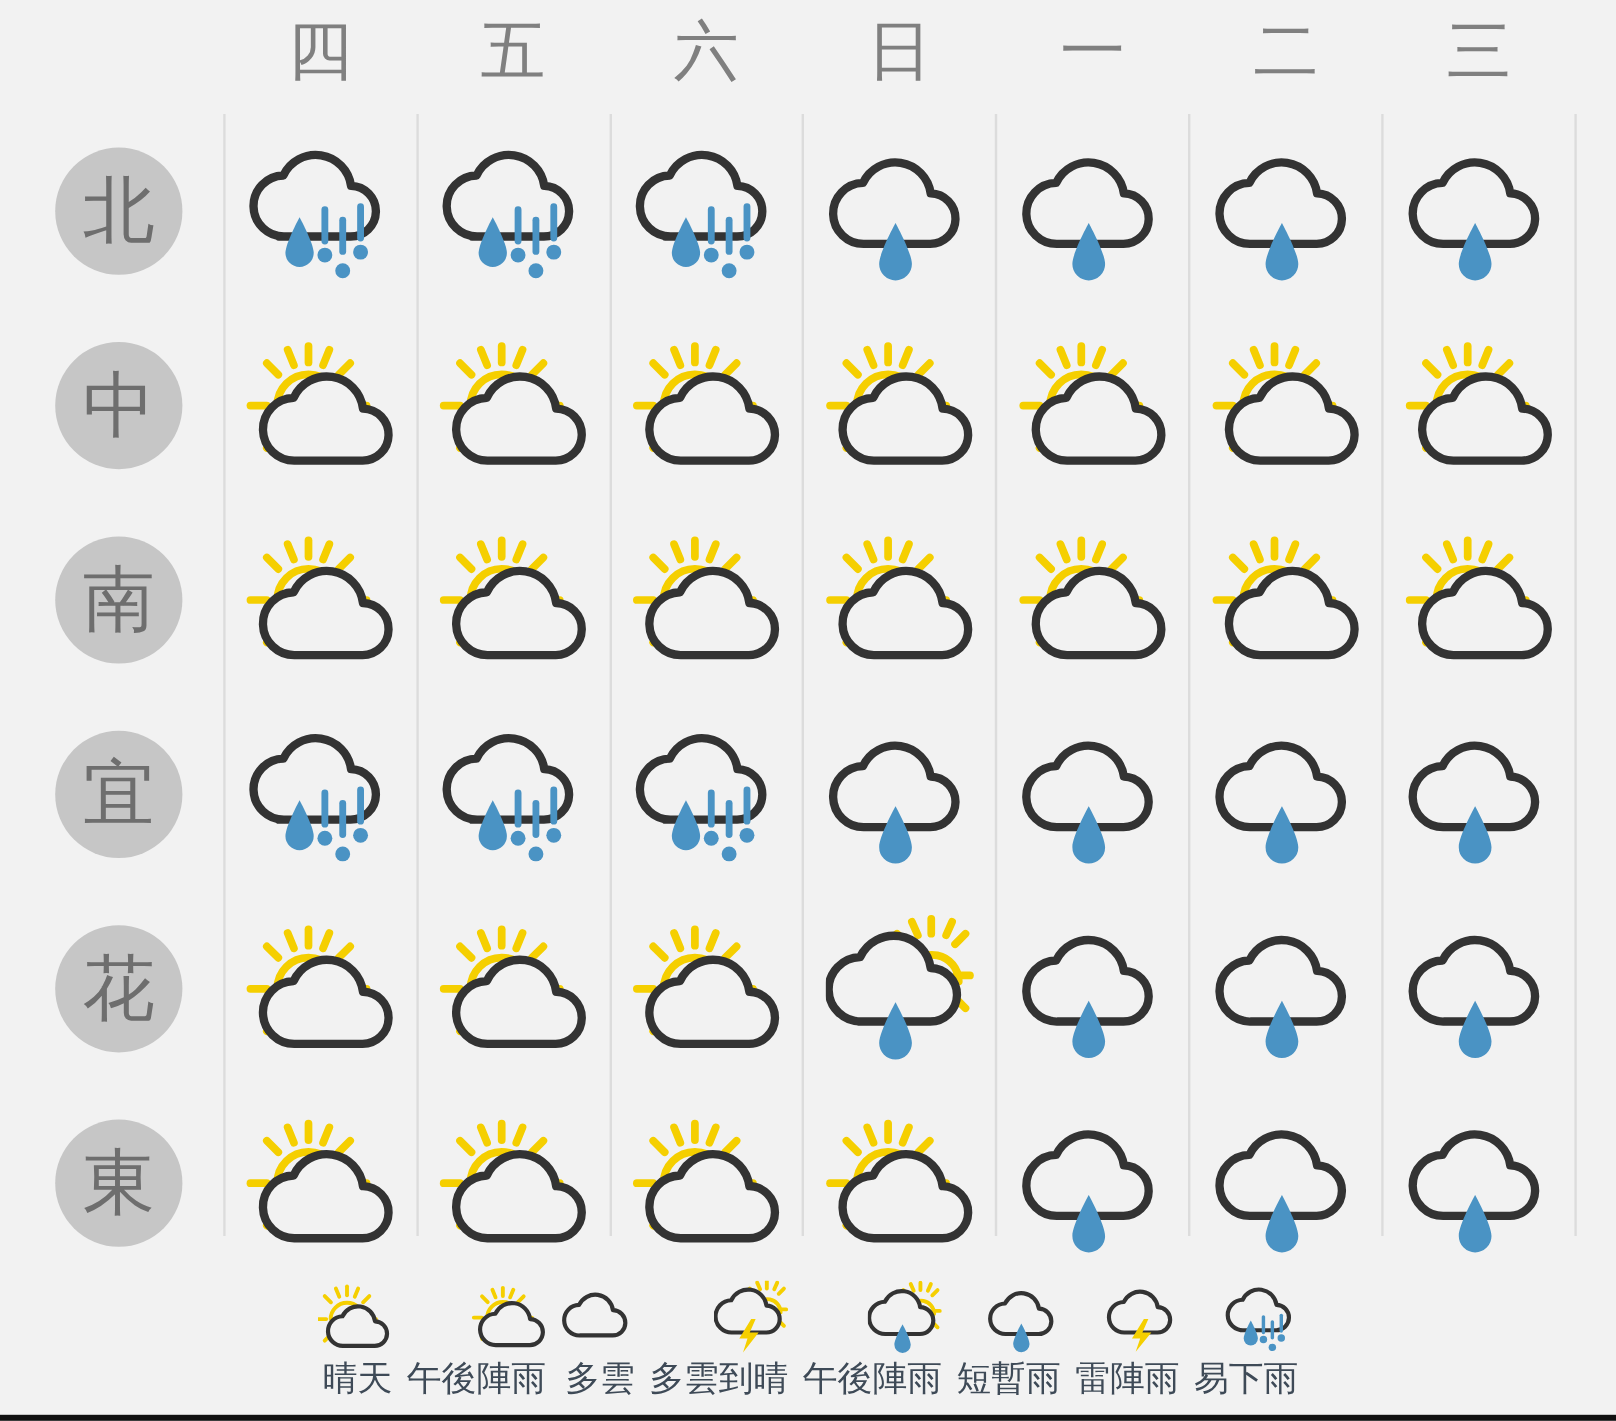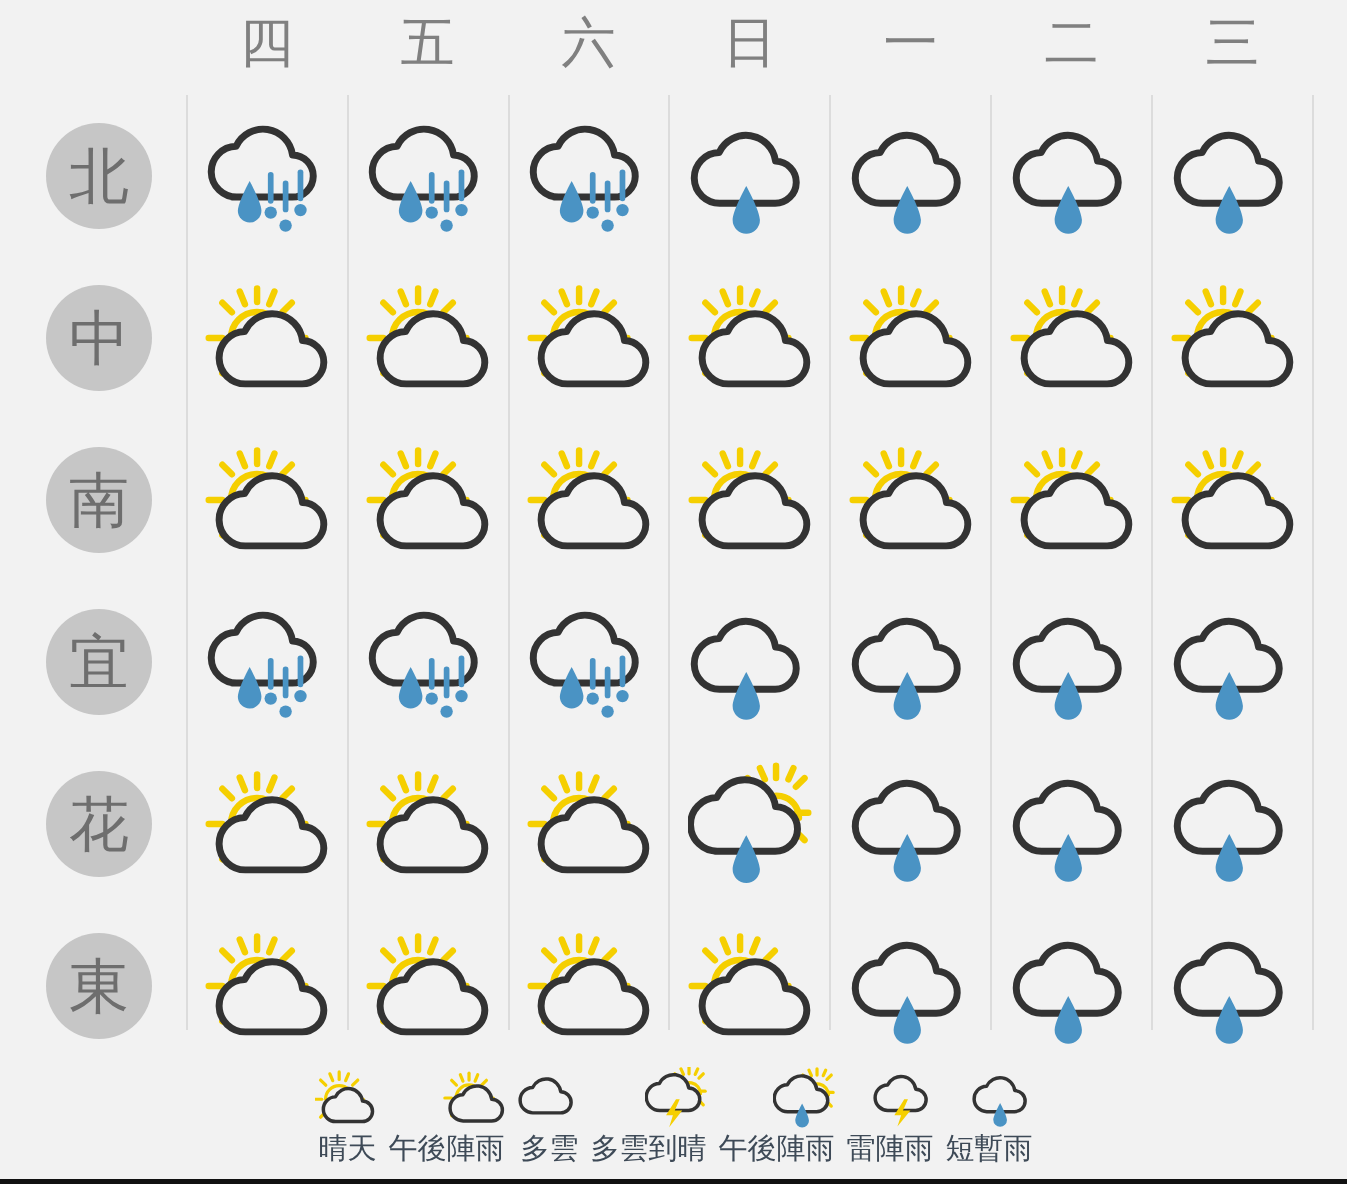--- a/index.html
+++ b/index.html
@@ -570,28 +570,36 @@
         <div class="legend-icon">
           <svg width="62" height="62" viewBox="0 0 100 100">
             <use href="#ico-sun-cloud-rain"></use>
           </svg>
         </div>
         <div class="legend-label">午後陣雨</div>
       </div>
       <div class="legend-item">
         <div class="legend-icon">
           <svg width="62" height="62" viewBox="0 0 100 100">
+            <use href="#ico-rain"></use>
+          </svg>
+        </div>
+        <div class="legend-label">短暫雨</div>
+      </div>
+      <div class="legend-item">
+        <div class="legend-icon">
+          <svg width="62" height="62" viewBox="0 0 100 100">
             <use href="#ico-thunderstorm"></use>
           </svg>
         </div>
         <div class="legend-label">雷陣雨</div>
       </div>
       <div class="legend-item">
         <div class="legend-icon">
           <svg width="62" height="62" viewBox="0 0 100 100">
-            <use href="#ico-rain"></use>
-          </svg>
-        </div>
-        <div class="legend-label">短暫雨</div>
+            <use href="#ico-heavy-rain"></use>
+          </svg>
+        </div>
+        <div class="legend-label">易下雨</div>
       </div>
     </div>
 
 </div>
 
 </body></html>

